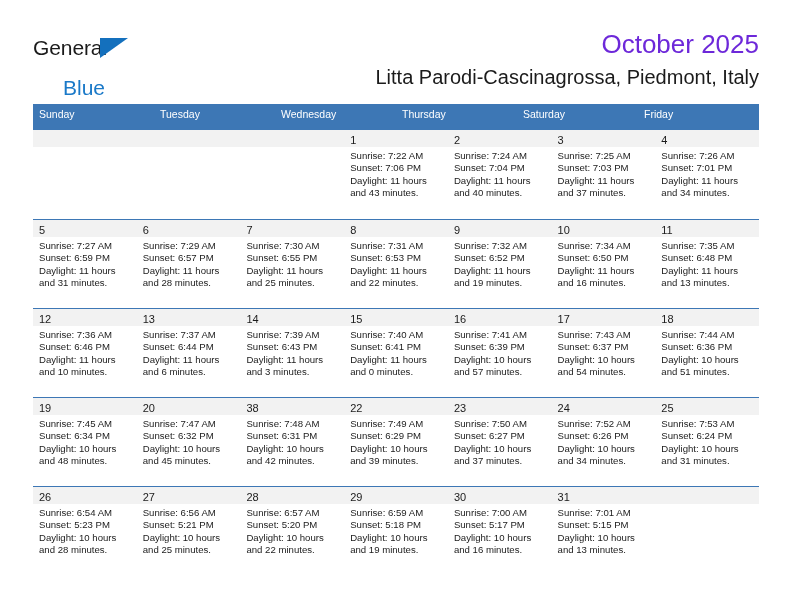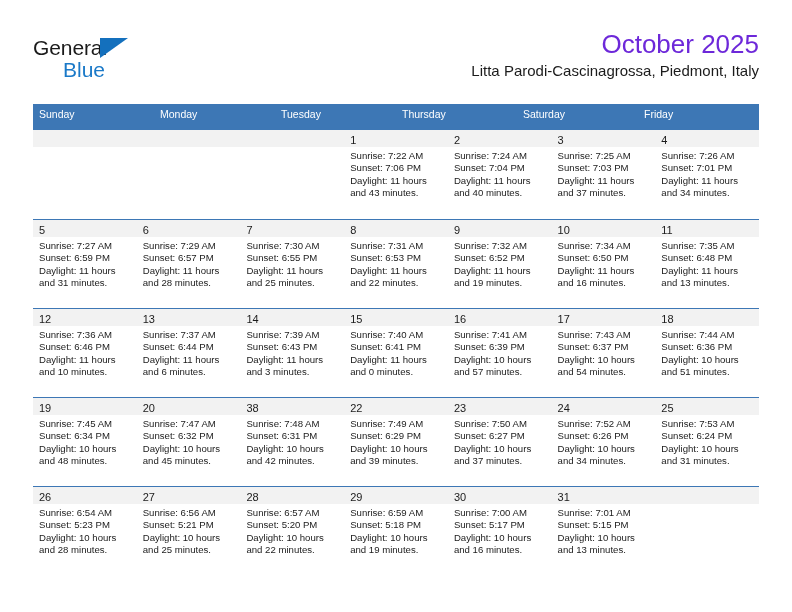--- a/index.html
+++ b/index.html
@@ -49,42 +49,43 @@
     left: 67px;
     top: 2px;
     width: 0;
     height: 0;
     border-left: 28px solid #1470bd;
     border-bottom: 20px solid transparent;
   }
   .logo-blue {
     position: absolute;
     left: 30px;
-    top: 22px;
+    top: 40px;
     font-size: 21px;
     color: #1a79c8;
     font-family: "Liberation Sans", sans-serif;
   }
 
   .title-block {
     position: absolute;
     right: 0;
     top: 0;
     text-align: right;
   }
   .cal-title {
     font-size: 26px;
     color: #6d28d9;
     line-height: 32px;
     white-space: nowrap;
   }
   .cal-subtitle {
-    font-size: 15px;
+    font-size: 20px;
     color: #1b1b1b;
     line-height: 22px;
+    margin-top: 6px;
     white-space: nowrap;
   }
 
   
   .calendar {
     position: absolute;
     left: 33px;
     top: 104px;
     width: 726px;
   }
@@ -156,22 +157,22 @@
     <div class="title-block">
       <div class="cal-title">October 2025</div>
       <div class="cal-subtitle">Litta Parodi-Cascinagrossa, Piedmont, Italy</div>
     </div>
 
   </div>
 
   <div class="calendar">
     <div class="dow-row">
         <div class="dow">Sunday</div>
-        <div class="dow">Monday</div>
         <div class="dow">Tuesday</div>
+        <div class="dow">Wednesday</div>
         <div class="dow">Thursday</div>
         <div class="dow">Saturday</div>
         <div class="dow">Friday</div>
       </div>
     <div id="weeks-container">
         <div class="week first">
           <div class="day empty">
             <div class="day-numband"><span class="day-num"></span></div>
           </div>
           <div class="day empty">

